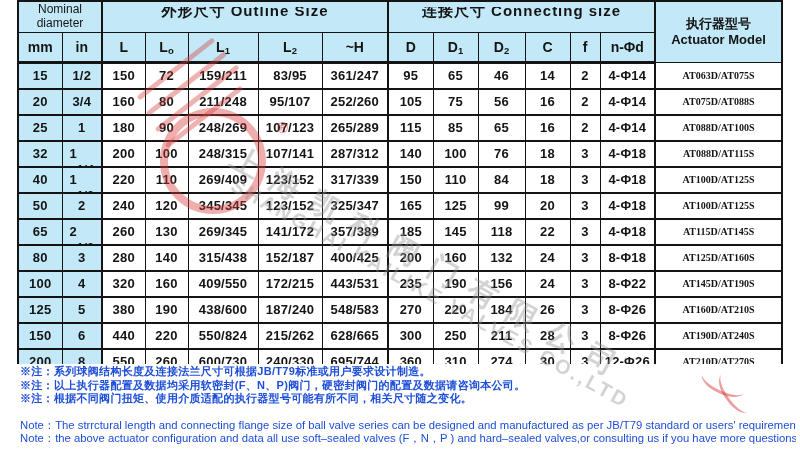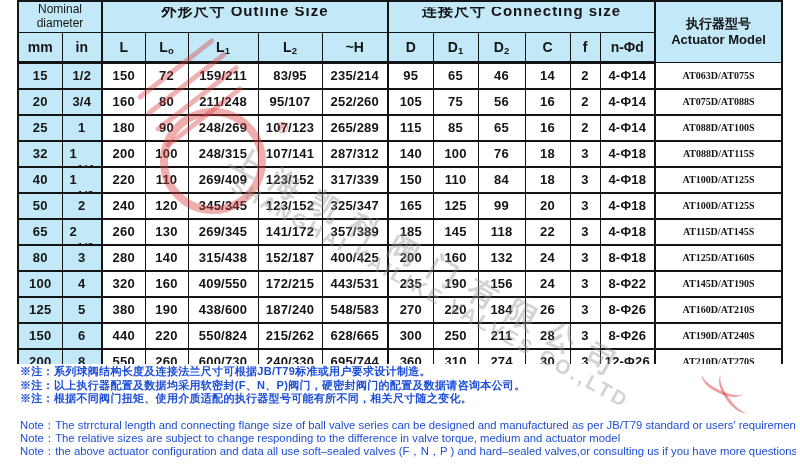--- a/index.html
+++ b/index.html
@@ -105,21 +105,21 @@
           </tr>
       </thead>
       <tbody>
           <tr>
             <td class="blue">15</td>
             <td class="blue sep">1/2</td>
             <td>150</td>
             <td>72</td>
             <td>159/211</td>
             <td>83/95</td>
-            <td class="sep">235/214</td>
+            <td class="sep">361/247</td>
             <td>95</td>
             <td>65</td>
             <td>46</td>
             <td>14</td>
             <td>2</td>
             <td class="sep">4-Φ14</td>
             <td class="actuator">AT063D/AT075S</td>
           </tr>
           <tr>
             <td class="blue">20</td>
@@ -312,17 +312,16 @@
   <div class="wm wm-squiggle" style="left:700px; top:372px;"></div>
   <div class="wm wm-squiggle" style="left:712px; top:382px; transform:rotate(55deg);"></div>
 
   <div class="notes notes-cn">
     <div class="note-line"><span class="note-prefix">※注：</span><span>系列球阀结构长度及连接法兰尺寸可根据JB/T79标准或用户要求设计制造。</span></div>
     <div class="note-line"><span class="note-prefix">※注：</span><span>以上执行器配置及数据均采用软密封(F、N、P)阀门，硬密封阀门的配置及数据请咨询本公司。</span></div>
     <div class="note-line"><span class="note-prefix">※注：</span><span>根据不同阀门扭矩、使用介质适配的执行器型号可能有所不同，相关尺寸随之变化。</span></div>
   </div>
   <div class="notes notes-en">
     <div class="note-line"><span>Note：</span><span>The strrctural length and connecting flange size of ball valve series can be designed and manufactured as per JB/T79 standard or users' requirements</span></div>
-    <div class="note-line"><span>Note：</span><span>The relative sizes are subject to change responding to the difference in valve torque, medium and actuator model</span></div>
     <div class="note-line"><span>Note：</span><span>the above actuator  configuration and data  all use soft–sealed valves (F，N，P ) and  hard–sealed valves,or consulting us if you have more questions.</span></div>
   </div>
 
 </div>
 
 </body></html>

